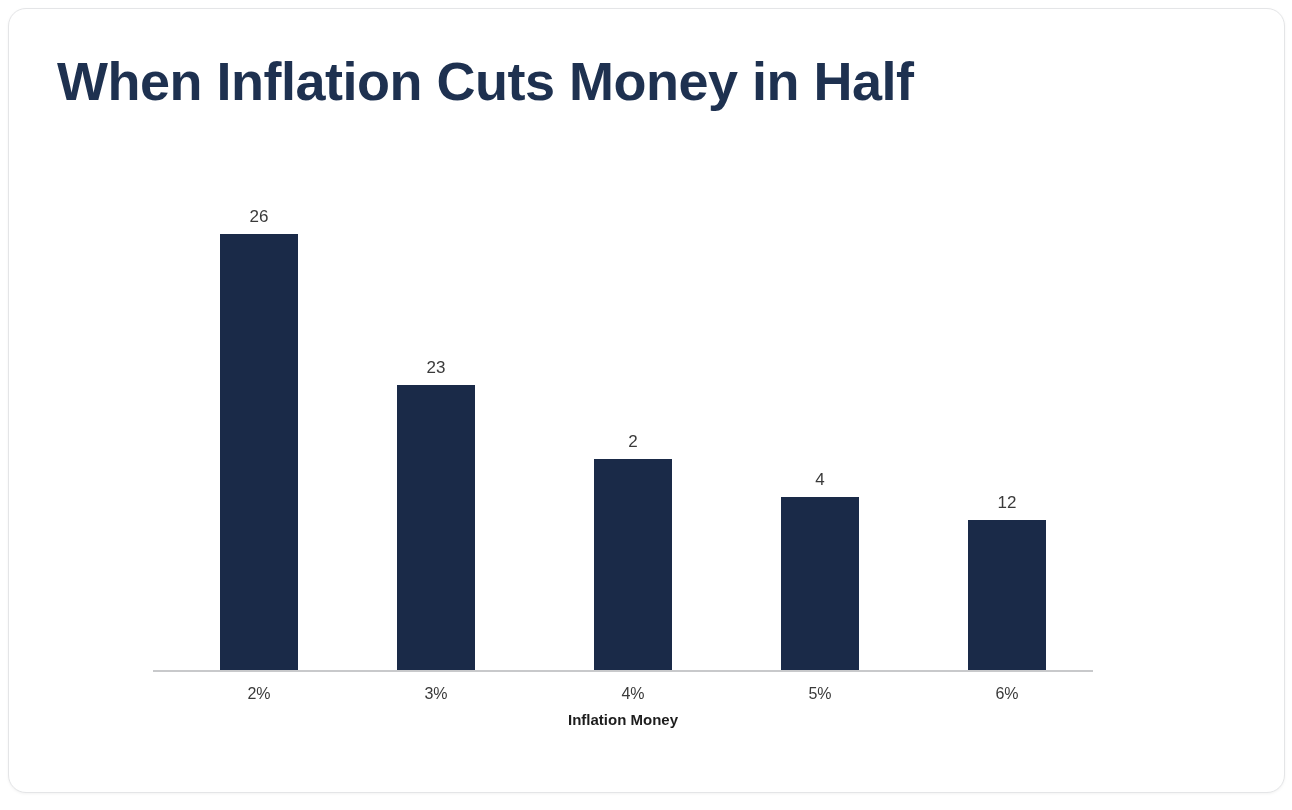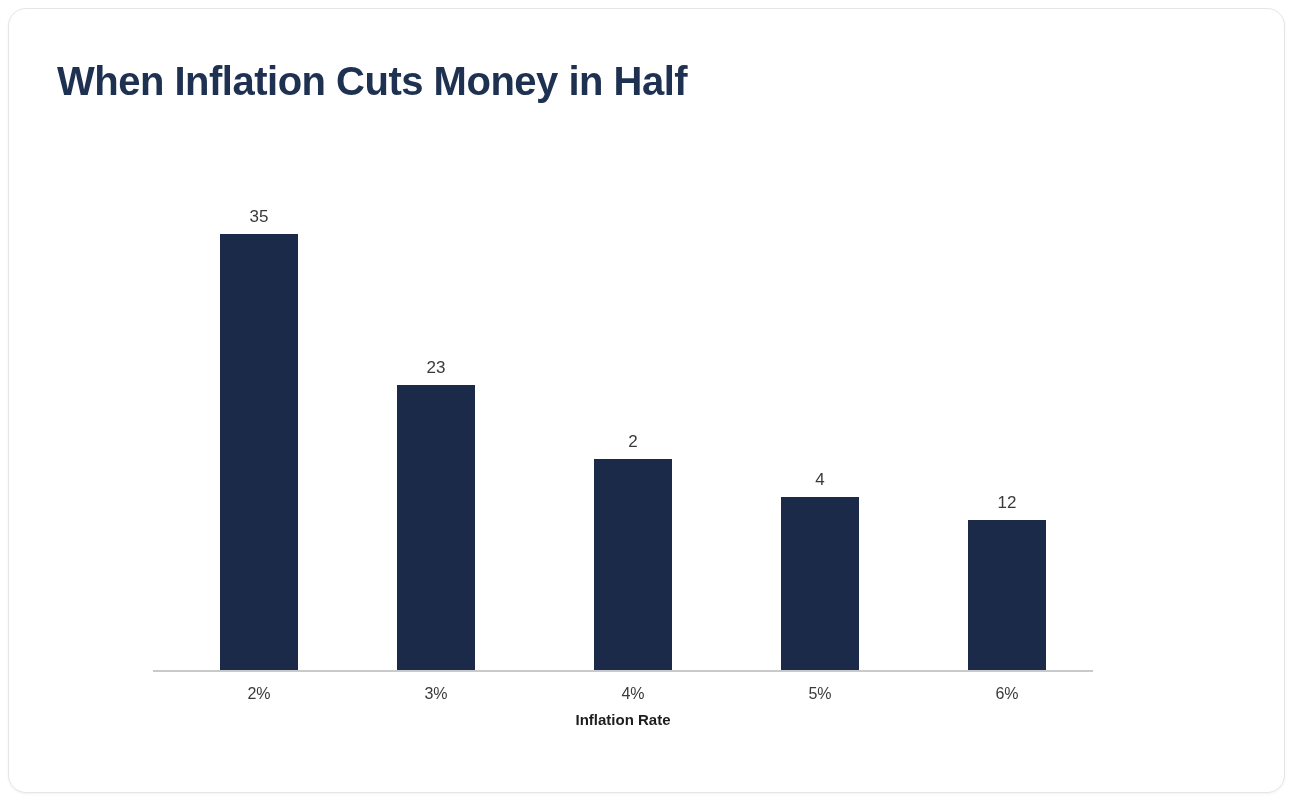--- a/index.html
+++ b/index.html
@@ -26,21 +26,21 @@
     border-radius: 18px;
     box-shadow: 0 1px 3px rgba(0,0,0,0.05);
     overflow: hidden;
   }
 
   .chart-title {
     position: absolute;
     left: 48px;
     top: 36px;
     width: 1180px;
-    font-size: 40px;
+    font-size: 54px;
     line-height: 72px;
     font-weight: bold;
     color: #1e3150;
     letter-spacing: -0.5px;
     white-space: nowrap;
   }
 
   .plot-area {
     position: absolute;
     left: 0;
@@ -116,21 +116,21 @@
 
   <div class="chart-title">When Inflation Cuts Money in Half</div>
 
   <div class="plot-area">
 
     <div class="axis-line"></div>
 
     <div class="bars-layer">
 
       <div class="bar-group" style="left:211px;">
-        <div class="bar-value">35</div>
+        <div class="bar-value">26</div>
         <div class="bar-rect" style="height:436px;"></div>
         <div class="bar-tick">2%</div>
       </div>
 
       <div class="bar-group" style="left:388px;">
         <div class="bar-value">23</div>
         <div class="bar-rect" style="height:285px;"></div>
         <div class="bar-tick">3%</div>
       </div>
 
@@ -147,16 +147,16 @@
       </div>
 
       <div class="bar-group" style="left:959px;">
         <div class="bar-value">12</div>
         <div class="bar-rect" style="height:150px;"></div>
         <div class="bar-tick">6%</div>
       </div>
 
     </div>
 
-    <div class="axis-title">Inflation Rate</div>
+    <div class="axis-title">Inflation Money</div>
 
   </div>
 </div>
 
 </body></html>

